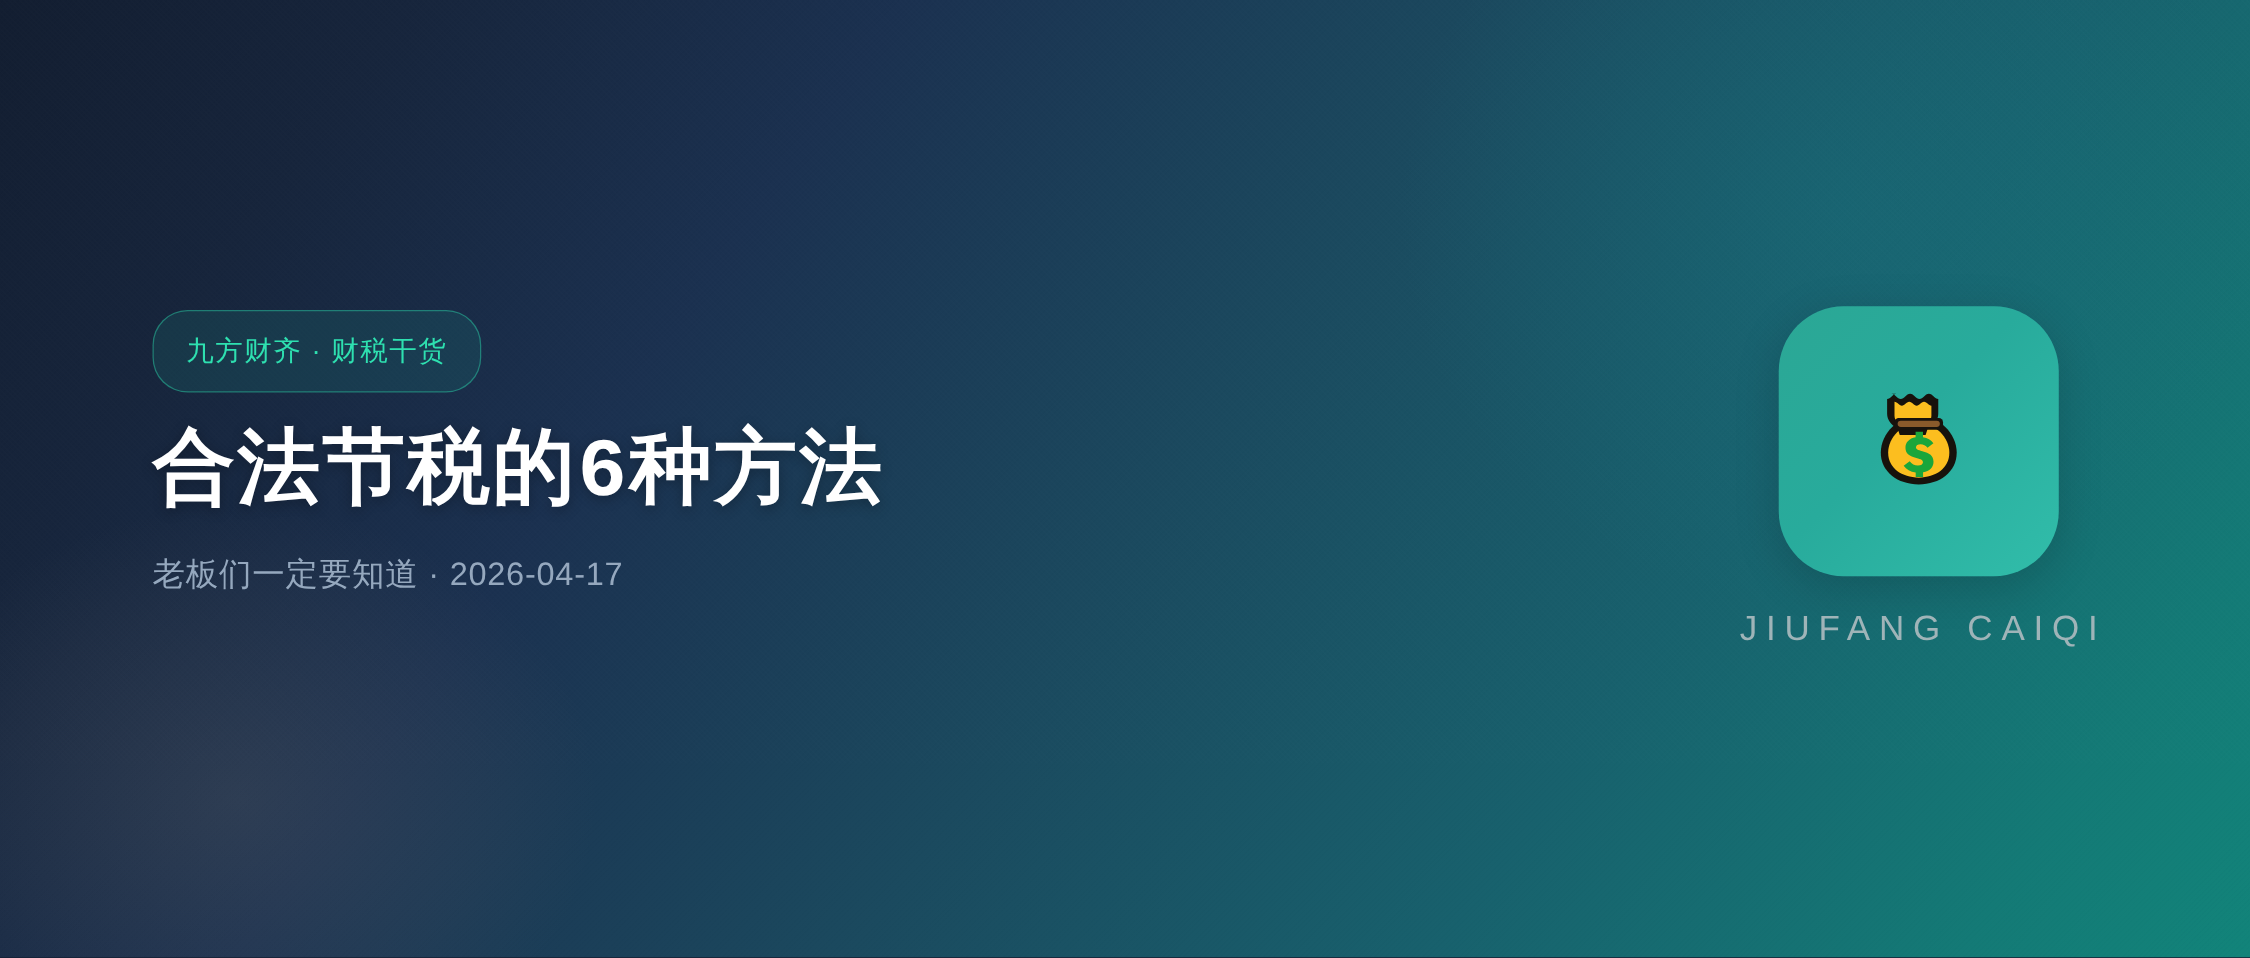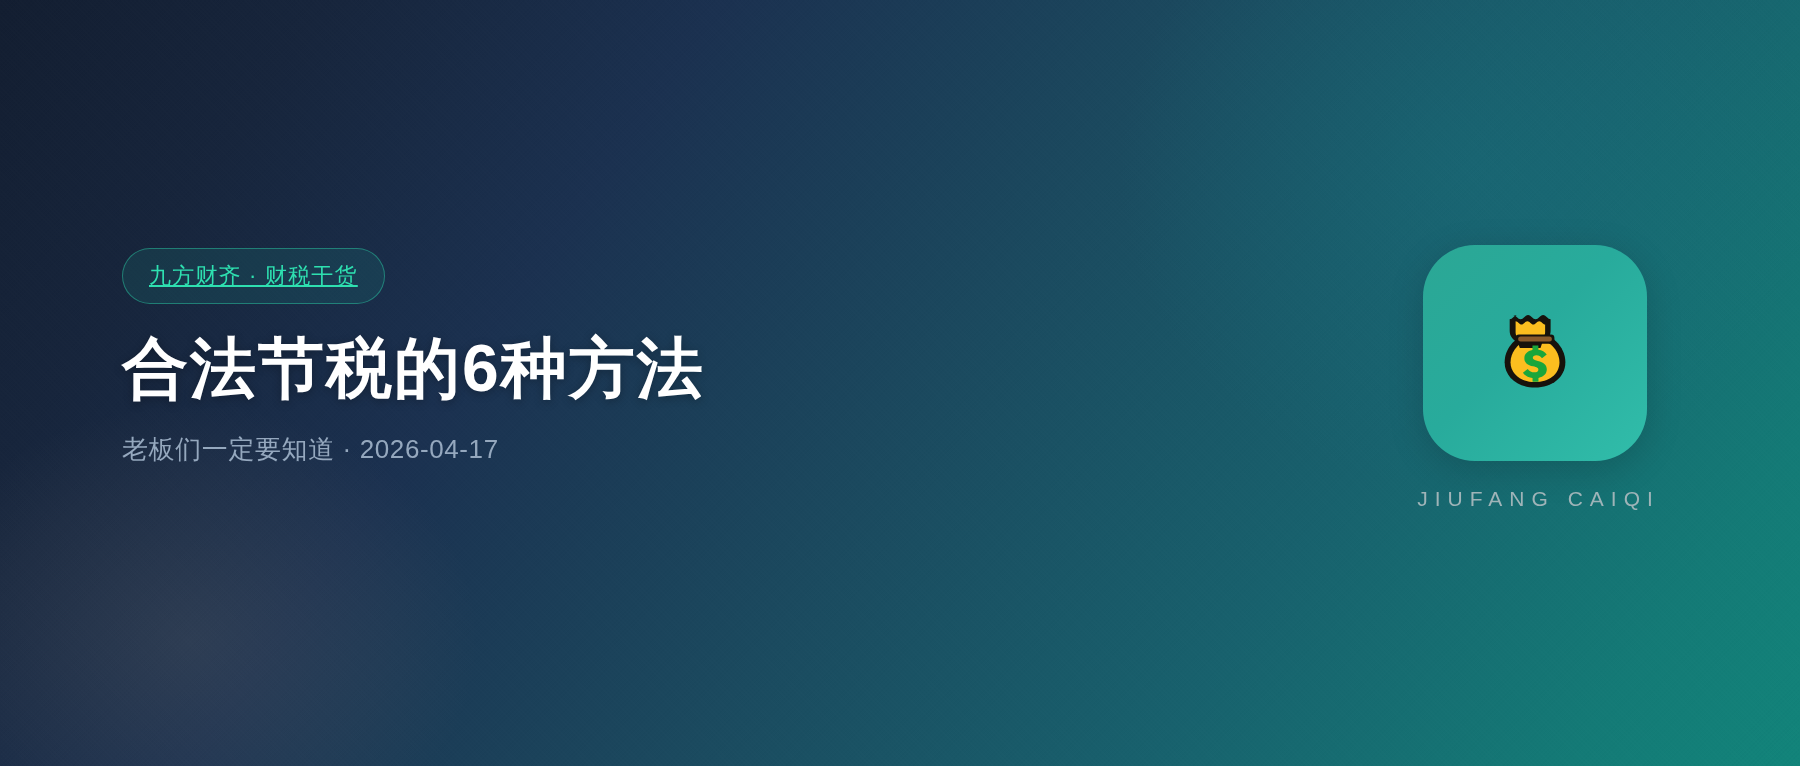--- a/index.html
+++ b/index.html
@@ -65,42 +65,42 @@
     position:absolute;
     left:122px;
     top:248px;
     width:900px;
   }
 
   .badge {
     display:inline-flex;
     align-items:center;
     justify-content:center;
-    height:56px;
+    height:66px;
     padding:0 26px;
     border:1px solid rgba(46,224,176,0.42);
     border-radius:28px;
     background:rgba(32,150,136,0.17);
     color:#2ee0b0;
     font-size:22px;
     line-height:1;
     letter-spacing:1.2px;
     white-space:nowrap;
-    text-decoration:underline;
   }
 
   .title {
     margin-top:30px;
     font-size:66px;
     font-weight:bold;
     line-height:1.06;
     letter-spacing:2px;
     color:#ffffff;
     white-space:nowrap;
     text-shadow:0 2px 10px rgba(0,0,0,0.28);
+    font-family:Liberation Mono, monospace;
   }
 
   .subtitle {
     margin-top:30px;
     font-size:26px;
     line-height:1.2;
     letter-spacing:0.6px;
     color:#95a8be;
     white-space:nowrap;
   }
@@ -124,21 +124,21 @@
     display:flex;
     align-items:center;
     justify-content:center;
     box-shadow:0 8px 36px rgba(0,0,0,0.16);
   }
 
   .logo-tile svg { width:108px; height:108px; display:block; }
 
   .brand-name {
     margin-top:26px;
-    font-size:21px;
+    font-size:28px;
     letter-spacing:7px;
     color:#9fb4b8;
     white-space:nowrap;
     text-indent:7px;
   }
 </style>
 </head>
 <body>
 
 <div class="banner">

